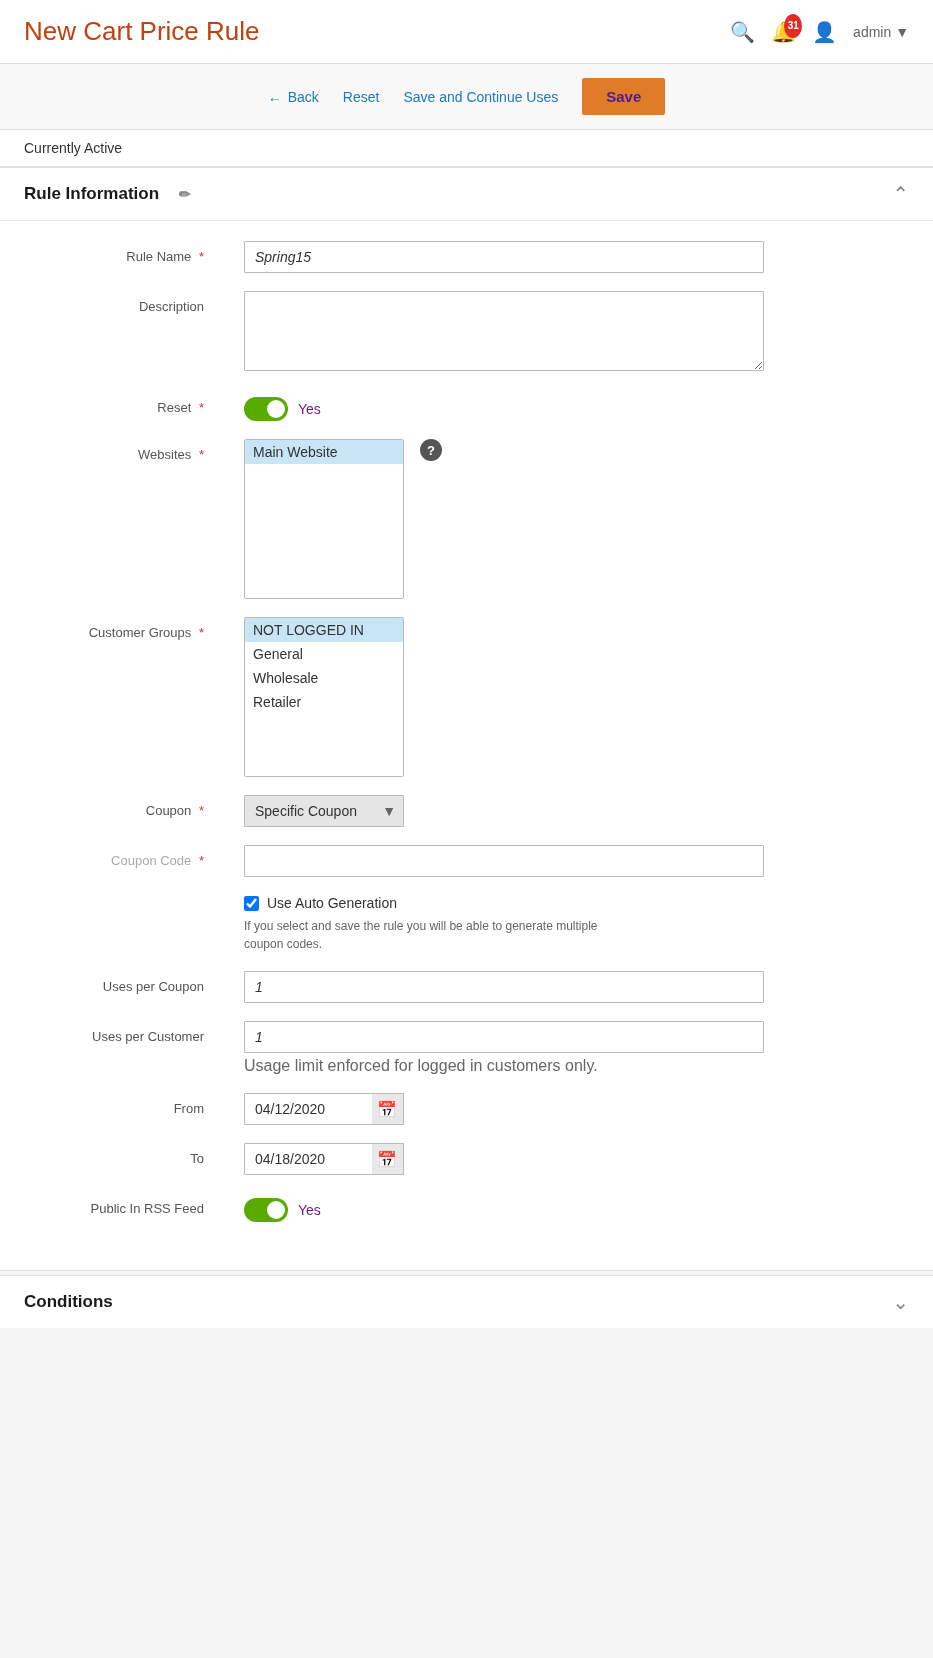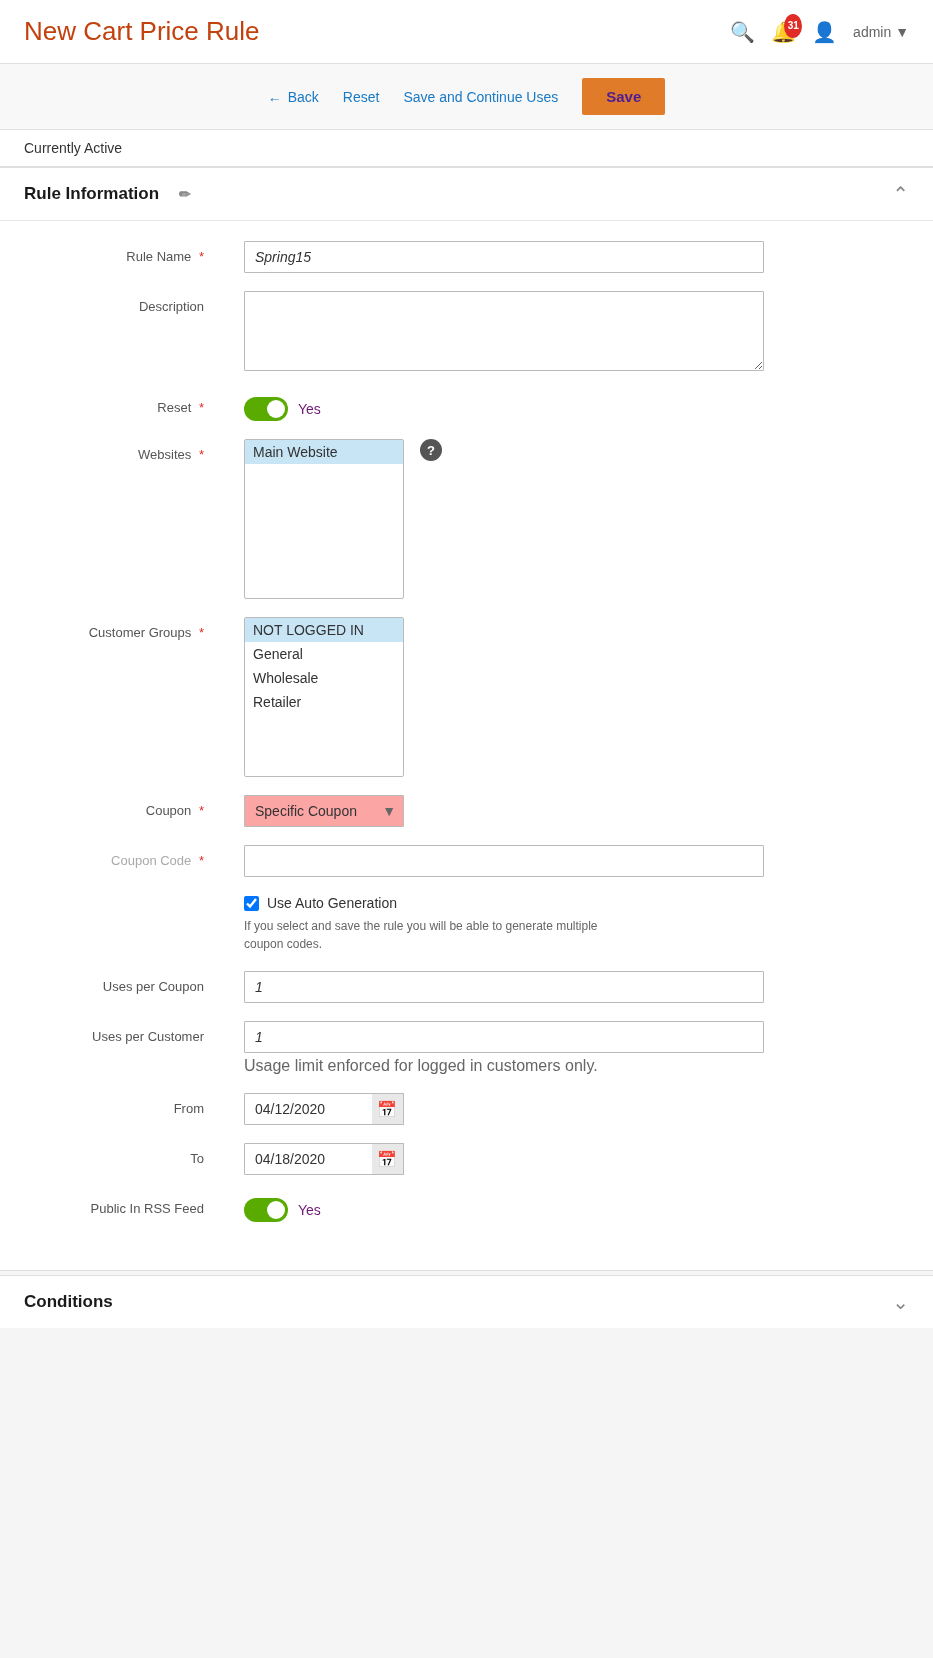--- a/index.html
+++ b/index.html
@@ -49,21 +49,21 @@
     .toggle { position: relative; width: 44px; height: 24px; }
     .toggle input { opacity: 0; width: 0; height: 0; }
     .toggle-slider { position: absolute; cursor: pointer; top: 0; left: 0; right: 0; bottom: 0; background: #ccc; border-radius: 24px; transition: .3s; }
     .toggle-slider:before { position: absolute; content: ""; height: 18px; width: 18px; left: 3px; bottom: 3px; background: white; border-radius: 50%; transition: .3s; }
     .toggle input:checked + .toggle-slider { background: #5aab00; }
     .toggle input:checked + .toggle-slider:before { transform: translateX(20px); }
     .toggle-label { font-size: 14px; color: #701a75; }
 
     
     .select-wrapper { position: relative; display: inline-block; }
-    .form-select-dropdown { padding: 7px 32px 7px 10px; border: 1px solid #bbb; border-radius: 1px; font-size: 14px; color: #333; background: #fca5a5; appearance: none; cursor: pointer; min-width: 160px; }
+    .form-select-dropdown { padding: 7px 32px 7px 10px; border: 1px solid #bbb; border-radius: 1px; font-size: 14px; color: #333; background: #e5e5e5; appearance: none; cursor: pointer; min-width: 160px; }
     .select-arrow { position: absolute; right: 8px; top: 50%; transform: translateY(-50%); font-size: 14px; color: #666; pointer-events: none; }
 
     
     .help-icon { display: inline-flex; align-items: center; justify-content: center; width: 22px; height: 22px; border-radius: 50%; background: #555; color: #fff; font-size: 13px; font-weight: bold; margin-left: 8px; cursor: pointer; vertical-align: middle; }
 
     
     .checkbox-wrapper { display: flex; align-items: center; gap: 8px; margin-bottom: 6px; }
     .checkbox-wrapper input[type="checkbox"] { width: 15px; height: 15px; cursor: pointer; }
     .checkbox-label { font-size: 14px; color: #333; }
     .hint-text { font-size: 12px; color: #666; margin-top: 4px; line-height: 1.5; max-width: 380px; }

